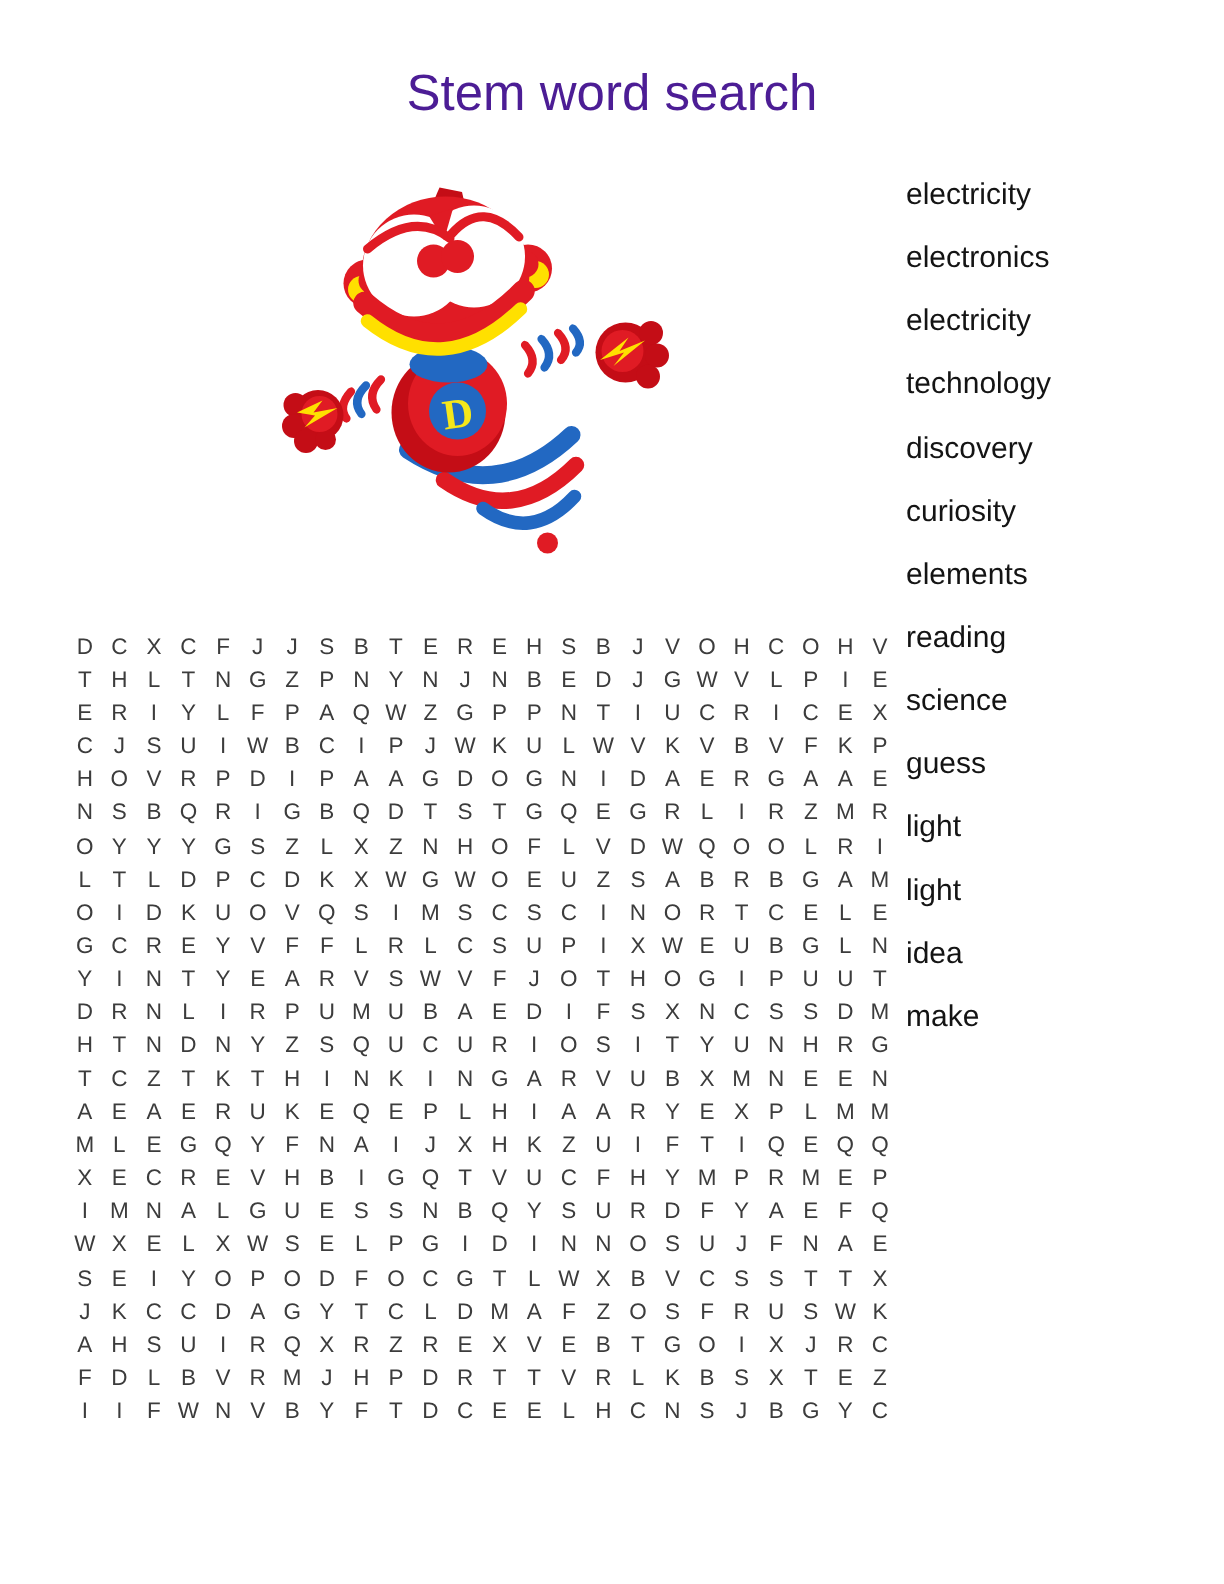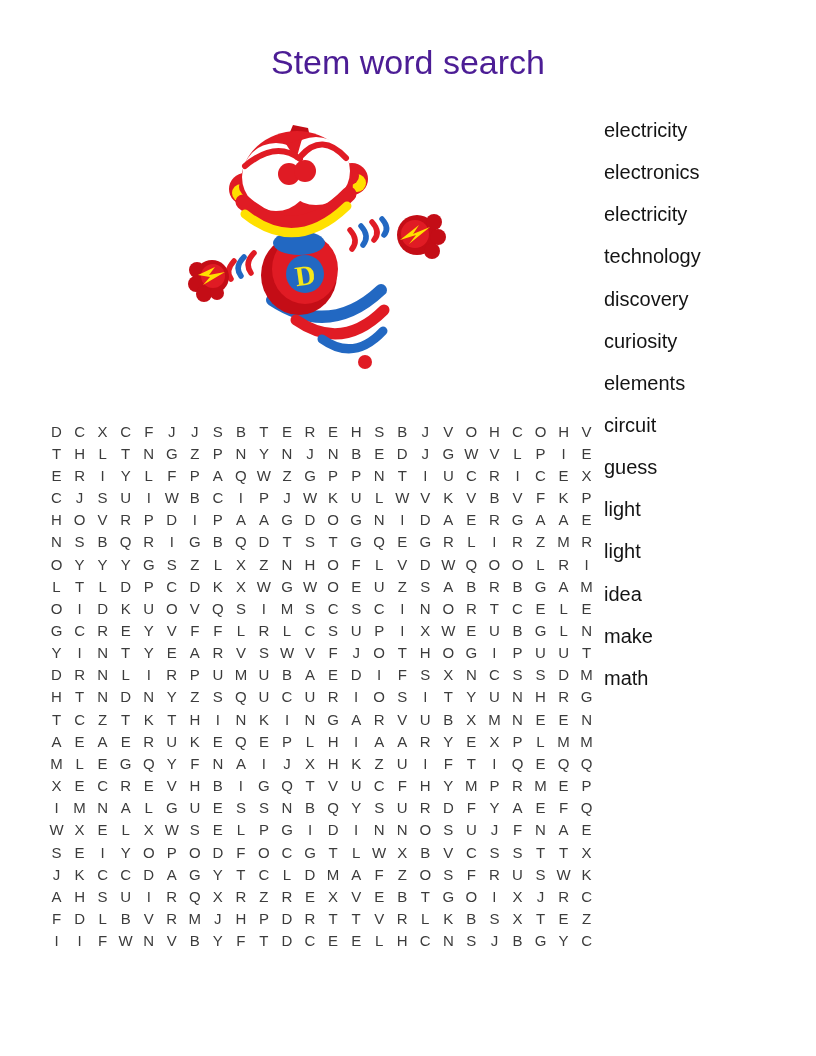--- a/index.html
+++ b/index.html
@@ -753,22 +753,22 @@
     </div>
 
   <ul class="word-list">
       <li class="word-item">electricity</li>
       <li class="word-item">electronics</li>
       <li class="word-item">electricity</li>
       <li class="word-item">technology</li>
       <li class="word-item">discovery</li>
       <li class="word-item">curiosity</li>
       <li class="word-item">elements</li>
-      <li class="word-item">circuit</li>
+      <li class="word-item">reading</li>
+      <li class="word-item">science</li>
       <li class="word-item">guess</li>
       <li class="word-item">light</li>
       <li class="word-item">light</li>
       <li class="word-item">idea</li>
       <li class="word-item">make</li>
-      <li class="word-item">math</li>
     </ul>
 
 </div>
 
 </body></html>

